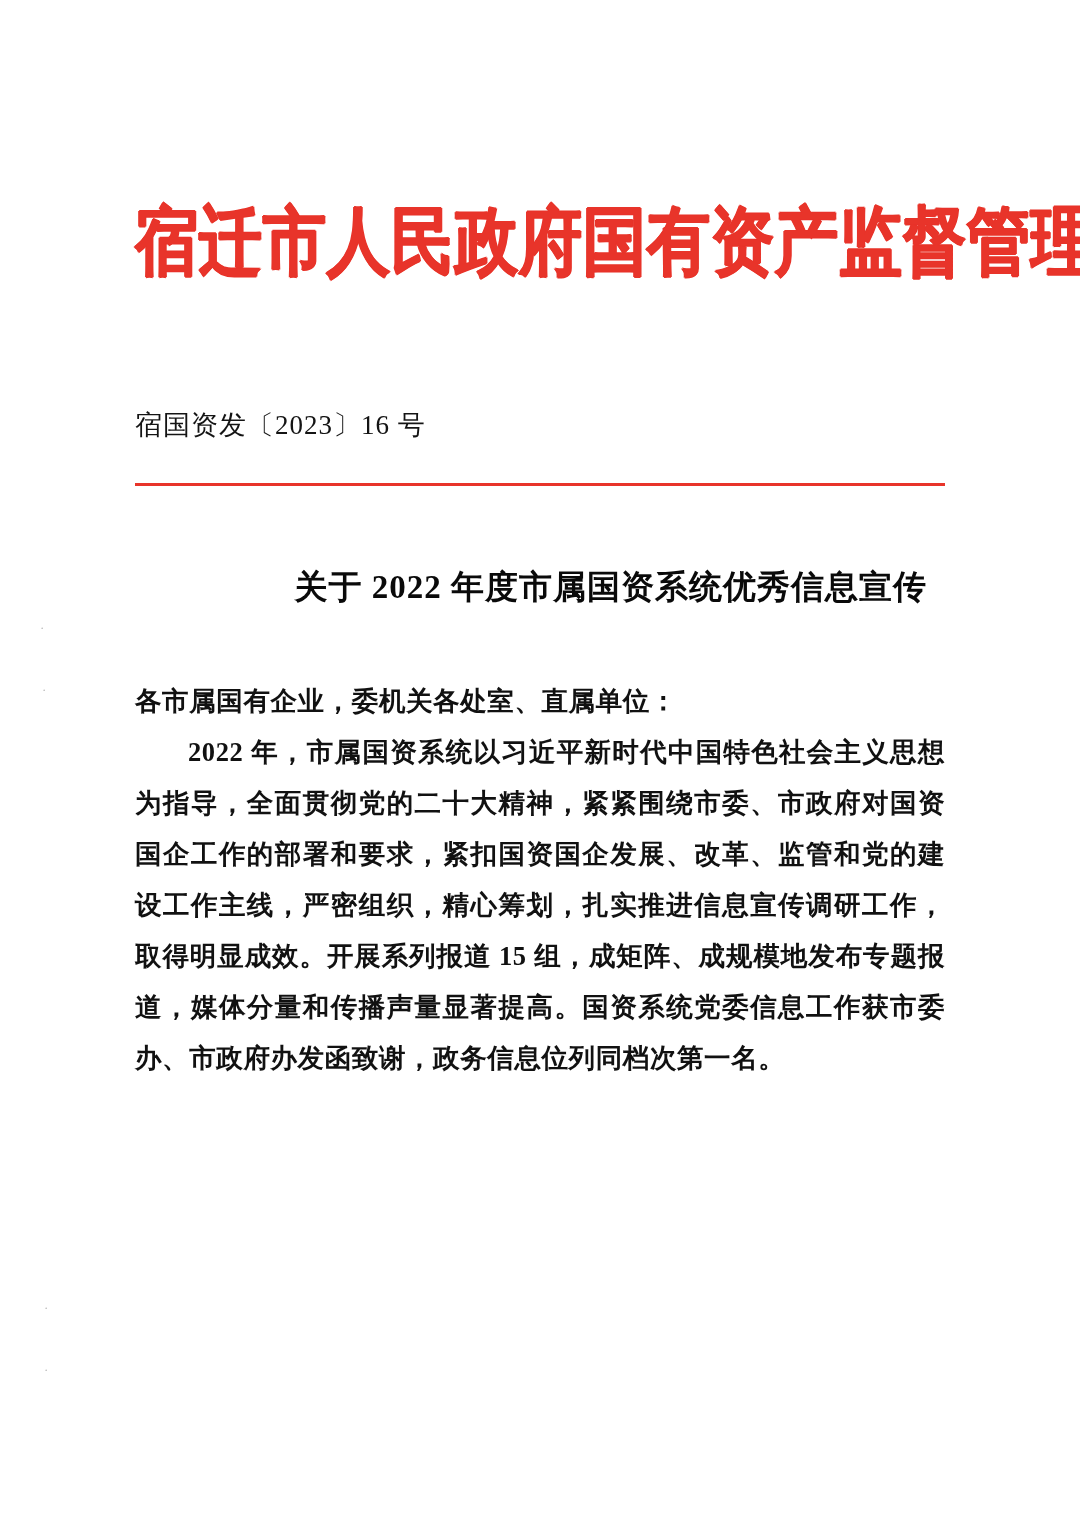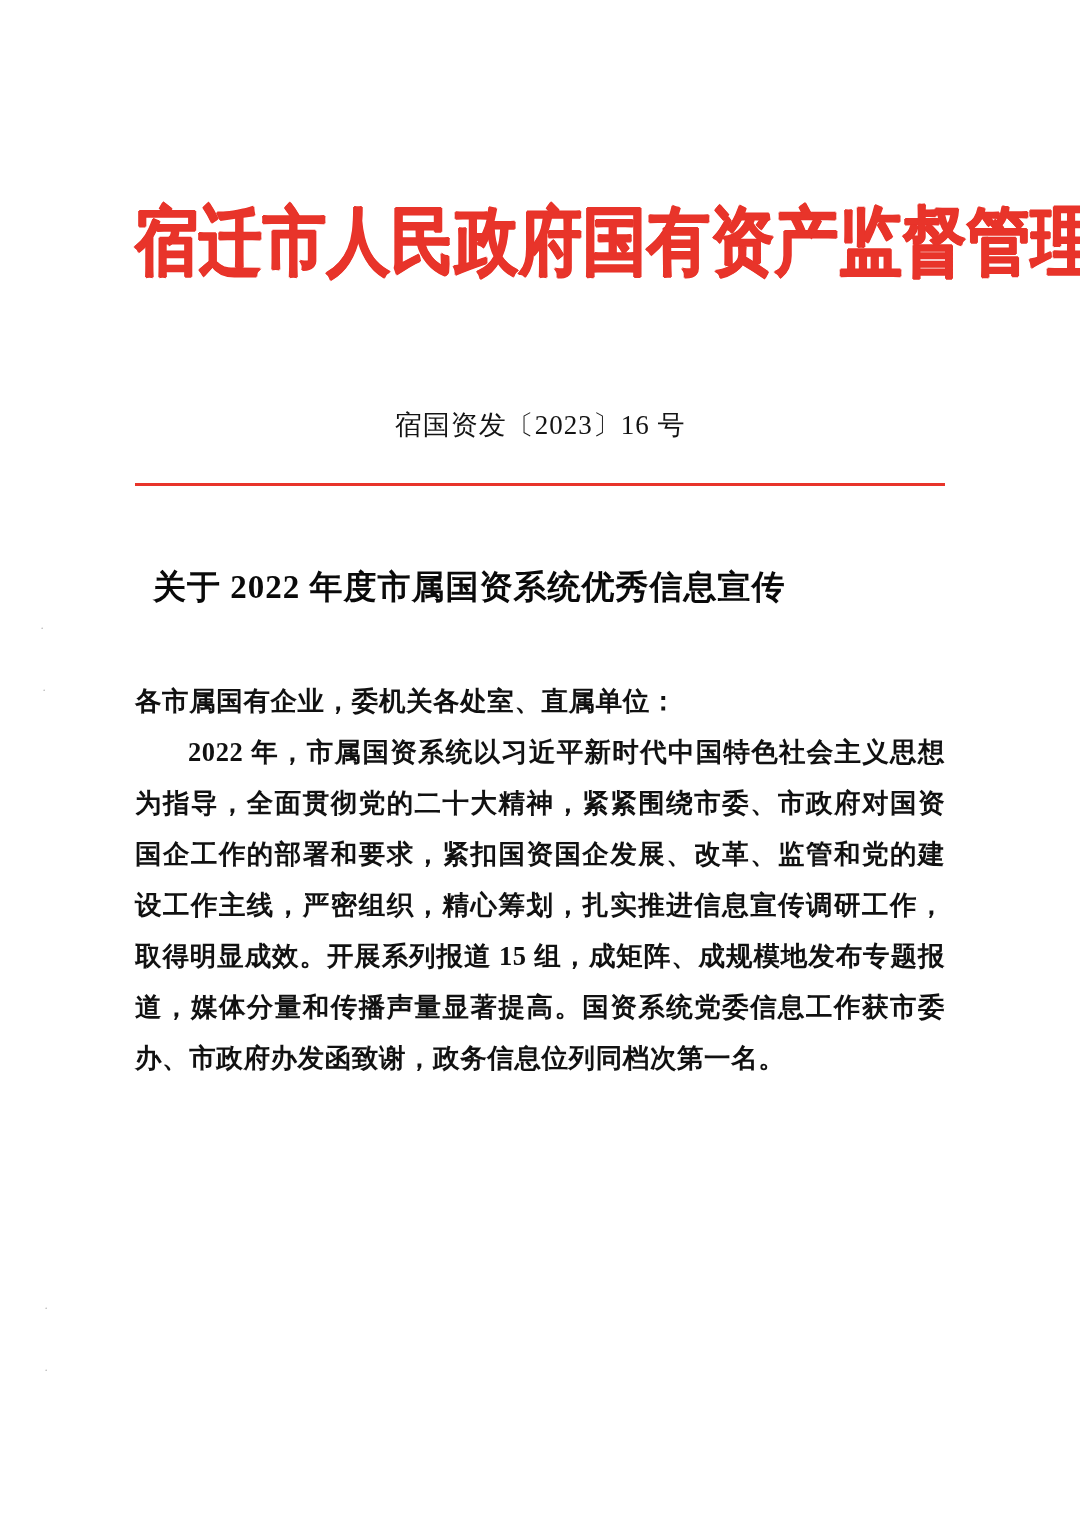--- a/index.html
+++ b/index.html
@@ -40,38 +40,38 @@
     text-shadow:
       1px 0 0 #e8342a,
       -1px 0 0 #e8342a,
       0 1px 0 #e8342a,
       0 -1px 0 #e8342a;
   }
 
   
   .doc-number {
     margin-top: 135px;
-    text-align: center;
+    text-align: left;
     font-size: 27px;
     letter-spacing: 1px;
     color: #141414;
   }
 
   
   .red-rule {
     margin-top: 40px;
     height: 2.5px;
     background: #e8342a;
     width: 100%;
   }
 
   
   .doc-title {
     margin-top: 75px;
-    text-align: left;
+    text-align: right;
     font-size: 33px;
     font-weight: 700;
     line-height: 1.62;
     letter-spacing: 1px;
     color: #0a0a0a;
     padding: 0 18px;
   }
 
   
   .body-text {

